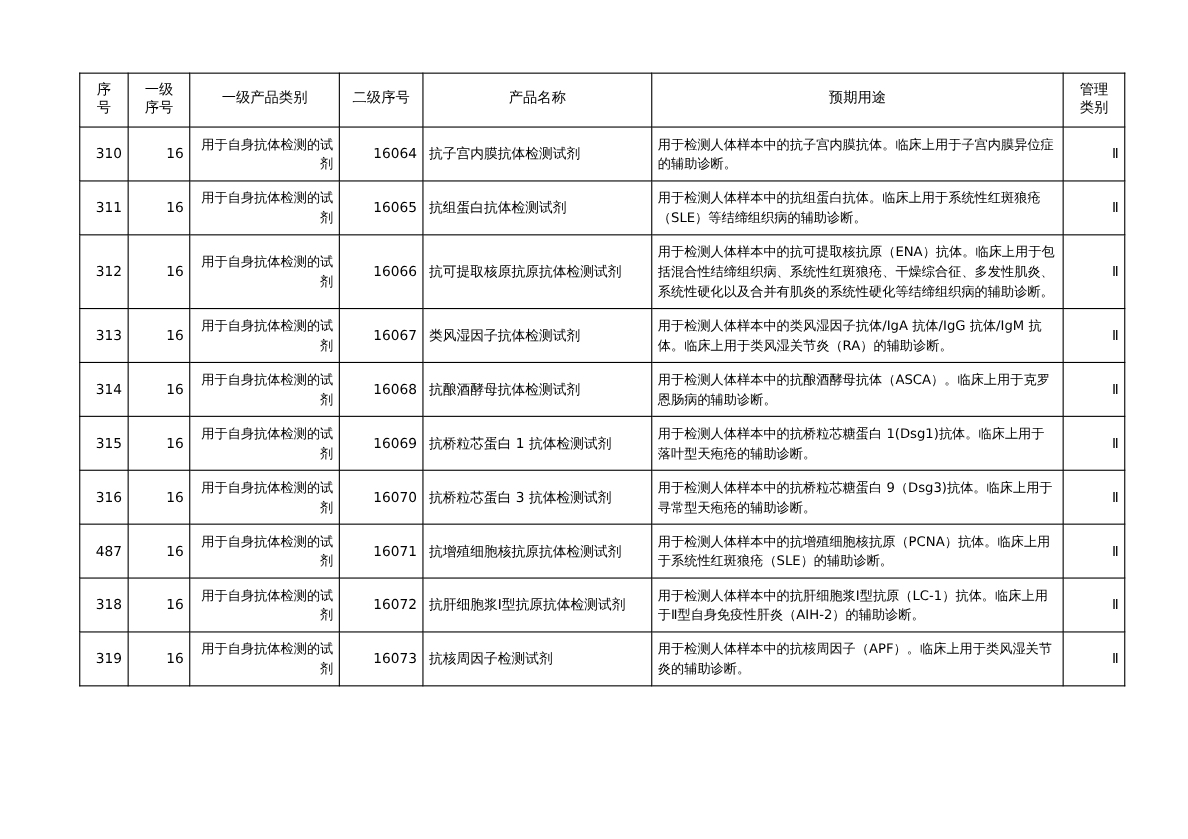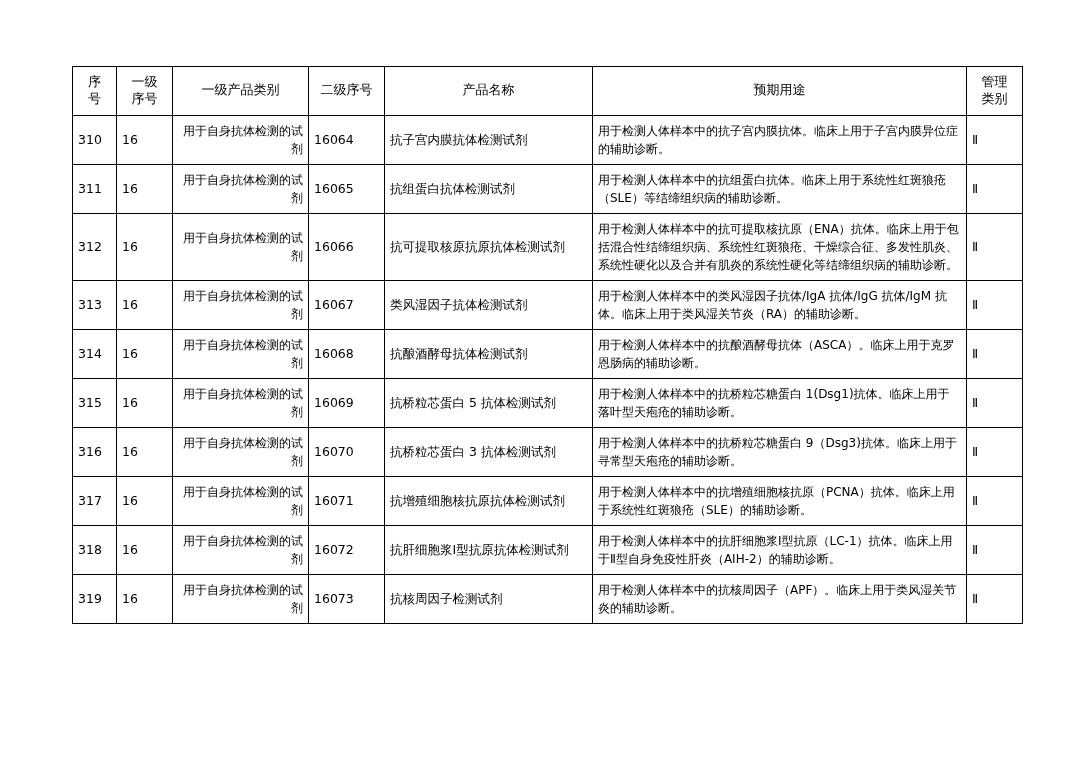--- a/index.html
+++ b/index.html
@@ -60,21 +60,21 @@
     line-height: 1.5;
     font-size: 12px;
   }
   .cell-cat {
     text-align: right;
     line-height: 1.5;
     font-size: 12px;
     padding-left: 7px;
   }
   .cell-seq, .cell-lvl1, .cell-lvl2seq, .cell-manage {
-    text-align: left;
+    text-align: right;
     font-size: 12.5px;
   }
   .hdr-two-line {
     white-space: pre-line;
   }
 </style>
 </head>
 <body>
 
 <div class="page">
@@ -146,35 +146,35 @@
         <td class="cell-lvl2seq">16068</td>
         <td class="cell-name">抗酿酒酵母抗体检测试剂</td>
         <td class="cell-use">用于检测人体样本中的抗酿酒酵母抗体（ASCA）。临床上用于克罗恩肠病的辅助诊断。</td>
         <td class="cell-manage">Ⅱ</td>
       </tr>
       <tr>
         <td class="cell-seq">315</td>
         <td class="cell-lvl1">16</td>
         <td class="cell-cat">用于自身抗体检测的试剂</td>
         <td class="cell-lvl2seq">16069</td>
-        <td class="cell-name">抗桥粒芯蛋白 5 抗体检测试剂</td>
+        <td class="cell-name">抗桥粒芯蛋白 1 抗体检测试剂</td>
         <td class="cell-use">用于检测人体样本中的抗桥粒芯糖蛋白 1(Dsg1)抗体。临床上用于落叶型天疱疮的辅助诊断。</td>
         <td class="cell-manage">Ⅱ</td>
       </tr>
       <tr>
         <td class="cell-seq">316</td>
         <td class="cell-lvl1">16</td>
         <td class="cell-cat">用于自身抗体检测的试剂</td>
         <td class="cell-lvl2seq">16070</td>
         <td class="cell-name">抗桥粒芯蛋白 3 抗体检测试剂</td>
         <td class="cell-use">用于检测人体样本中的抗桥粒芯糖蛋白 9（Dsg3)抗体。临床上用于寻常型天疱疮的辅助诊断。</td>
         <td class="cell-manage">Ⅱ</td>
       </tr>
       <tr>
-        <td class="cell-seq">317</td>
+        <td class="cell-seq">487</td>
         <td class="cell-lvl1">16</td>
         <td class="cell-cat">用于自身抗体检测的试剂</td>
         <td class="cell-lvl2seq">16071</td>
         <td class="cell-name">抗增殖细胞核抗原抗体检测试剂</td>
         <td class="cell-use">用于检测人体样本中的抗增殖细胞核抗原（PCNA）抗体。临床上用于系统性红斑狼疮（SLE）的辅助诊断。</td>
         <td class="cell-manage">Ⅱ</td>
       </tr>
       <tr>
         <td class="cell-seq">318</td>
         <td class="cell-lvl1">16</td>

